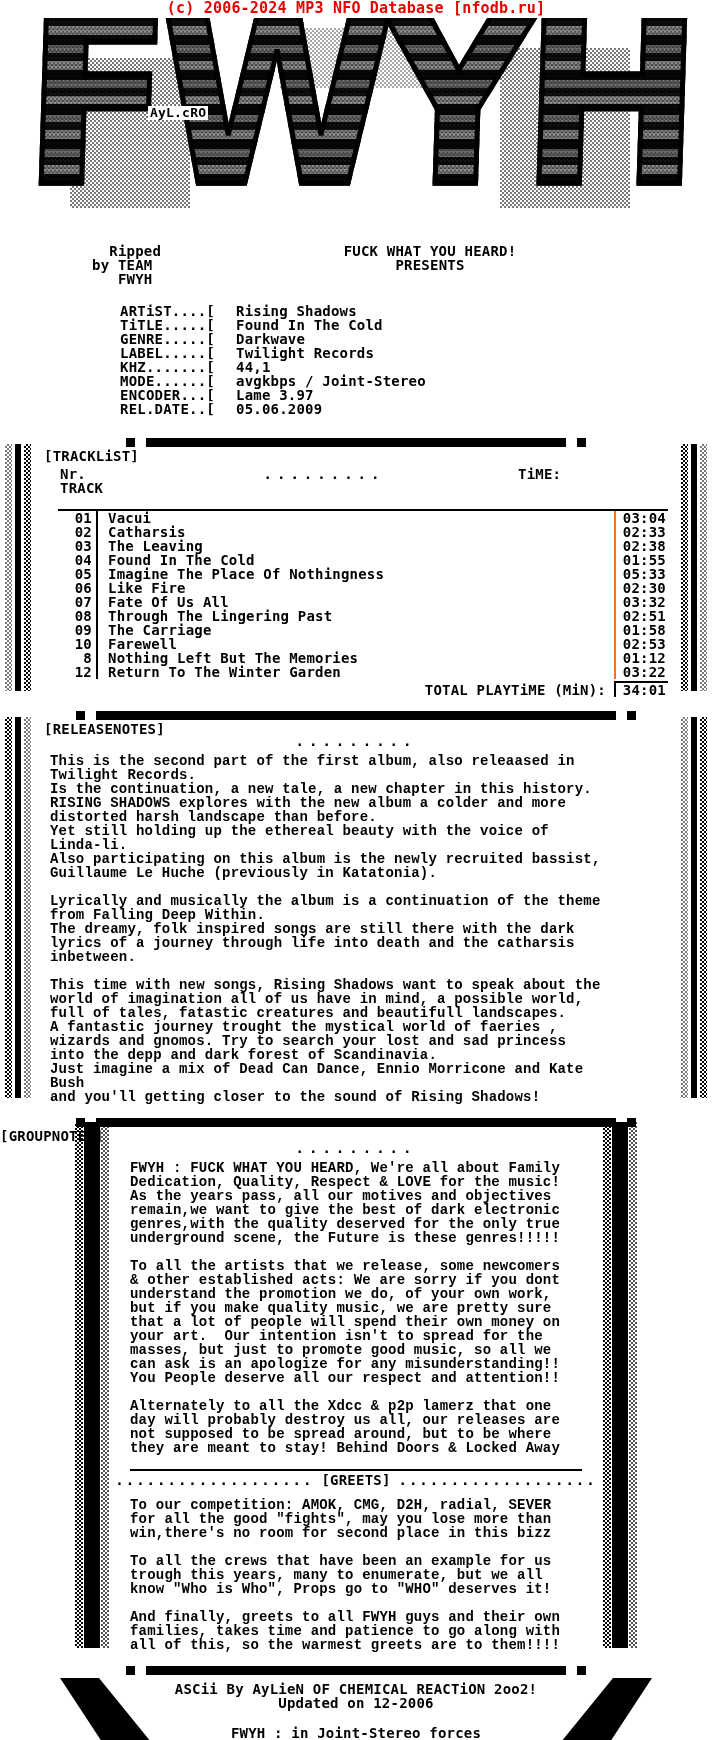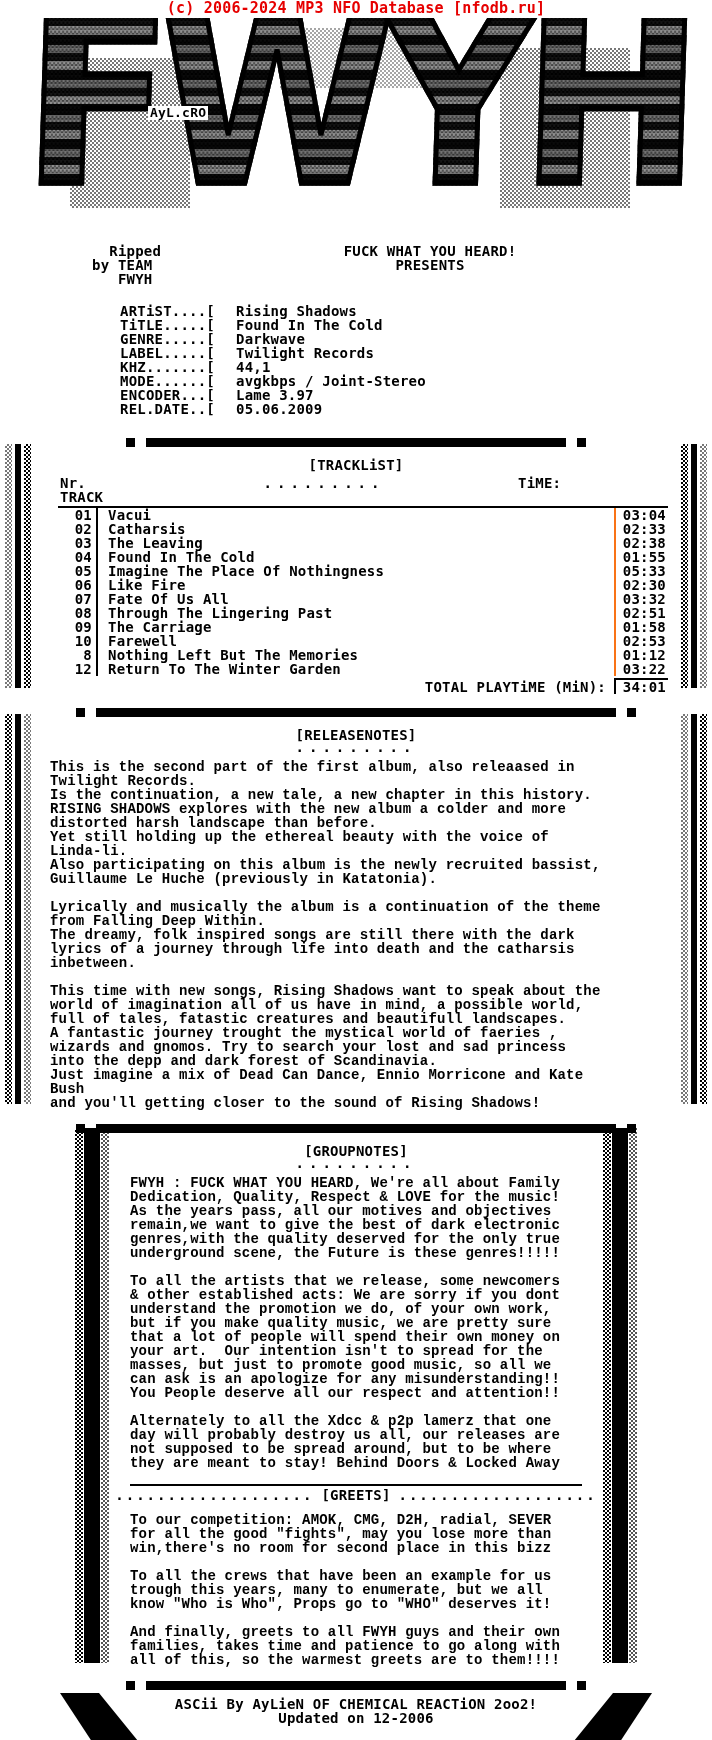--- a/index.html
+++ b/index.html
@@ -64,36 +64,36 @@
 
   
   .sect-bar{position:relative;height:9px;background:#000;margin:0 auto;}
   .sect-bar::before,.sect-bar::after{
     content:"";position:absolute;top:0;width:9px;height:9px;background:#000;
   }
   .sect-bar::before{left:-20px;}
   .sect-bar::after{right:-20px;}
   .bar-w1{width:420px;}
   .bar-w2{width:520px;}
-  .sect-title{text-align:center;margin-top:11px;font-size:14px;}
+  .sect-title{margin-top:2px;font-size:14px;}
   .sect-dots{text-align:center;letter-spacing:5px;line-height:10px;}
 
   
   .railed{position:relative;padding:0 44px;}
   .rail{position:absolute;top:6px;bottom:6px;width:26px;}
   .rail-left{left:5px;}
   .rail-right{right:5px;}
   .rail .r-solid{position:absolute;top:0;bottom:0;width:6px;background:#000;left:10px;}
   .rail-left .r-chk-a{position:absolute;top:0;bottom:0;width:7px;left:0;}
   .rail-left .r-chk-b{position:absolute;top:0;bottom:0;width:7px;right:0;}
   .rail-right .r-chk-a{position:absolute;top:0;bottom:0;width:7px;left:0;}
   .rail-right .r-chk-b{position:absolute;top:0;bottom:0;width:7px;right:0;}
 
   
-  .tl-header{display:flex;margin:4px 0 2px 16px;}
+  .tl-header{display:flex;margin:4px 0 14px 16px;}
   .tl-header .h-nr{width:70px;}
   .tl-header .h-dots{flex:1;text-align:center;letter-spacing:5px;}
   .tl-header .h-time{width:150px;}
   .ttable{border-top:2px solid #000;margin:2px 0 0 14px;}
   .trow{display:flex;}
   .t-nr{width:34px;border-right:2px solid #000;padding-right:4px;text-align:right;}
   .t-title{flex:1;padding-left:10px;}
   .t-time{width:50px;border-left:2px solid #f97316;text-align:right;padding-right:2px;}
   .total-row{display:flex;margin:2px 0 0 14px;align-items:flex-end;}
   .total-row .t-nr{border-right:2px solid #000;}

